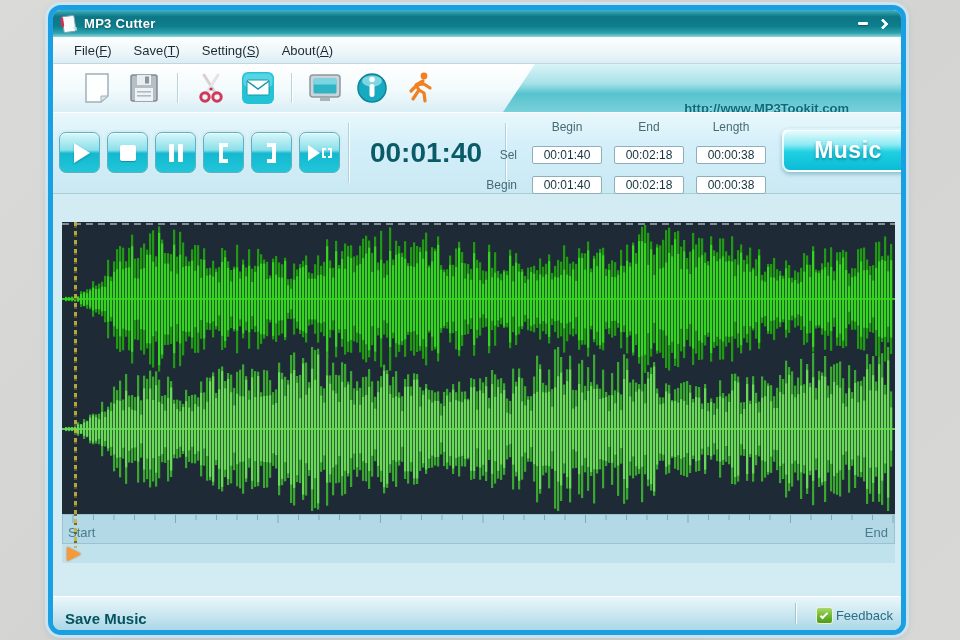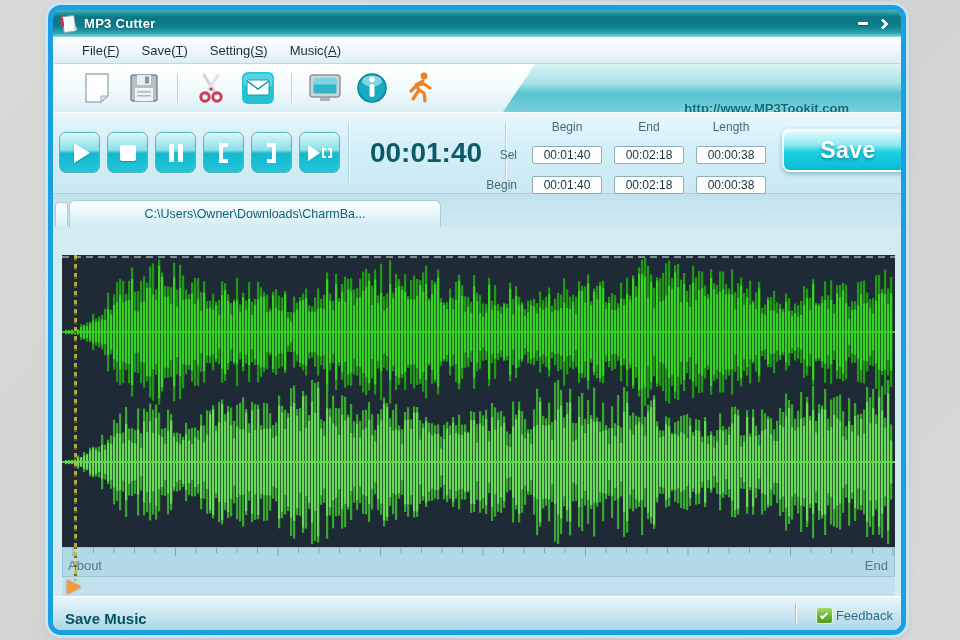--- a/index.html
+++ b/index.html
@@ -19,21 +19,21 @@
     background:linear-gradient(180deg,#3fb2c0 0%,#0d7786 25%,#0e7d8c 60%,#2ba2ae 85%,#8fd6dc 100%); }
   .title-text { color:#ffffff; font-size:13px; font-weight:bold; margin-left:5px;
     text-shadow:0 1px 2px rgba(0,50,60,.5); letter-spacing:.3px; }
   .title-spacer { flex:1; }
   .win-btn { width:20px; height:16px; display:flex; align-items:center; justify-content:center; cursor:pointer; }
   .min-glyph { width:10px; height:3px; background:#fff; border-radius:1px; box-shadow:0 1px 1px rgba(0,60,70,.5); }
   .chev-glyph { width:8px; height:8px; border-top:3px solid #fff; border-right:3px solid #fff;
     transform:rotate(45deg); border-radius:1px; }
 
   
-  .menubar { height:27px; flex:0 0 27px; display:flex; align-items:center; padding-left:18px;
+  .menubar { height:27px; flex:0 0 27px; display:flex; align-items:center; padding-left:10px;
     background:linear-gradient(180deg,#fdffff 0%,#eef7fa 55%,#dcedf4 100%);
     border-bottom:1px solid #c0d8e2; }
   .menu-item { font-size:13px; color:#1c2b31; padding:3px 11px; cursor:default; border-radius:3px; }
   .mn { text-decoration:underline; }
 
   
   .toolbar { height:48px; flex:0 0 48px; position:relative;
     background:linear-gradient(180deg,#d9f4f6 0%,#a8e2e9 40%,#56c3cf 62%,#79d0d9 100%); }
   .toolbar-left { position:absolute; left:0; top:0; height:100%; width:482px;
     background:linear-gradient(180deg,#ffffff 0%,#f1fafc 55%,#d9eef5 100%);
@@ -149,21 +149,21 @@
         </span>
       <span class="win-btn">
           <span class="chev-glyph"></span>
         </span>
     </div>
 
     <div class="menubar">
       <span class="menu-item"><span>File(</span><span class="mn">F</span><span>)</span></span>
       <span class="menu-item"><span>Save(</span><span class="mn">T</span><span>)</span></span>
       <span class="menu-item"><span>Setting(</span><span class="mn">S</span><span>)</span></span>
-      <span class="menu-item"><span>Music(</span><span class="mn">A</span><span>)</span></span>
+      <span class="menu-item"><span>About(</span><span class="mn">A</span><span>)</span></span>
     </div>
 
     <div class="toolbar">
       <div class="toolbar-left">
         <span class="tool-btn">
           <svg width="26" height="30" viewBox="0 0 26 30">
             <path d="M2 1 h22 v22 l-7 6 h-15 z" fill="#fdfefe" stroke="#9fb0b8" stroke-width="1.5"></path>
             <path d="M24 23 l-7 6 v-6 z" fill="#dbe6ea" stroke="#9fb0b8" stroke-width="1"></path>
           </svg>
         </span>
@@ -264,27 +264,23 @@
         <input class="st-box" value="00:01:40" style="">
         <input class="st-box" value="00:02:18" style="">
         <input class="st-box" value="00:00:38" style="">
 
         <span class="st-label">Begin</span>
         <input class="st-box" value="00:01:40" style="">
         <input class="st-box" value="00:02:18" style="">
         <input class="st-box" value="00:00:38" style="">
       </div>
 
-      <div class="save-button">Save</div>
+      <div class="save-button">Music</div>
     </div>
 
-    <div class="tabbar">
-      <span class="tab-stub"></span>
-      <span class="tab">C:\Users\Owner\Downloads\CharmBa...</span>
-    </div>
 
     <div class="content">
       <div class="waveform">
         <svg id="wave-svg" width="833" height="292">
             <rect width="833" height="292" fill="#1e2b37"></rect>
             <line x1="0" y1="2" x2="833" y2="2" stroke="#eaf5f8" stroke-width="1.5" stroke-dasharray="7 5" opacity=".65"></line>
             <rect x="3" y="74.7" width="2.2" height="4.6" fill="#1f9a12"></rect>
             <rect x="3" y="75.3" width="2.2" height="3.4" fill="#35d51f"></rect>
             <rect x="6" y="74.9" width="2.2" height="4.2" fill="#1f9a12"></rect>
             <rect x="6" y="75.5" width="2.2" height="3.1" fill="#35d51f"></rect>
@@ -1429,21 +1425,21 @@
             <line x1="666.0" y1="0" x2="666.0" y2="5" stroke="#7fa9ba" stroke-width="1"></line>
             <line x1="686.5" y1="0" x2="686.5" y2="5" stroke="#7fa9ba" stroke-width="1"></line>
             <line x1="707.0" y1="0" x2="707.0" y2="5" stroke="#7fa9ba" stroke-width="1"></line>
             <line x1="727.5" y1="0" x2="727.5" y2="8" stroke="#7fa9ba" stroke-width="1"></line>
             <line x1="748.0" y1="0" x2="748.0" y2="5" stroke="#7fa9ba" stroke-width="1"></line>
             <line x1="768.5" y1="0" x2="768.5" y2="5" stroke="#7fa9ba" stroke-width="1"></line>
             <line x1="789.0" y1="0" x2="789.0" y2="5" stroke="#7fa9ba" stroke-width="1"></line>
             <line x1="809.5" y1="0" x2="809.5" y2="5" stroke="#7fa9ba" stroke-width="1"></line>
             <line x1="830.0" y1="0" x2="830.0" y2="8" stroke="#7fa9ba" stroke-width="1"></line>
           </svg>
-        <span class="ruler-start">About</span>
+        <span class="ruler-start">Start</span>
         <span class="ruler-end">End</span>
       </div>
       <div class="marker-strip">
         <span class="start-flag"></span>
       </div>
       <div class="marker-line"></div>
     </div>
 
     <div class="statusbar">
       <span class="status-left">Save Music</span>

